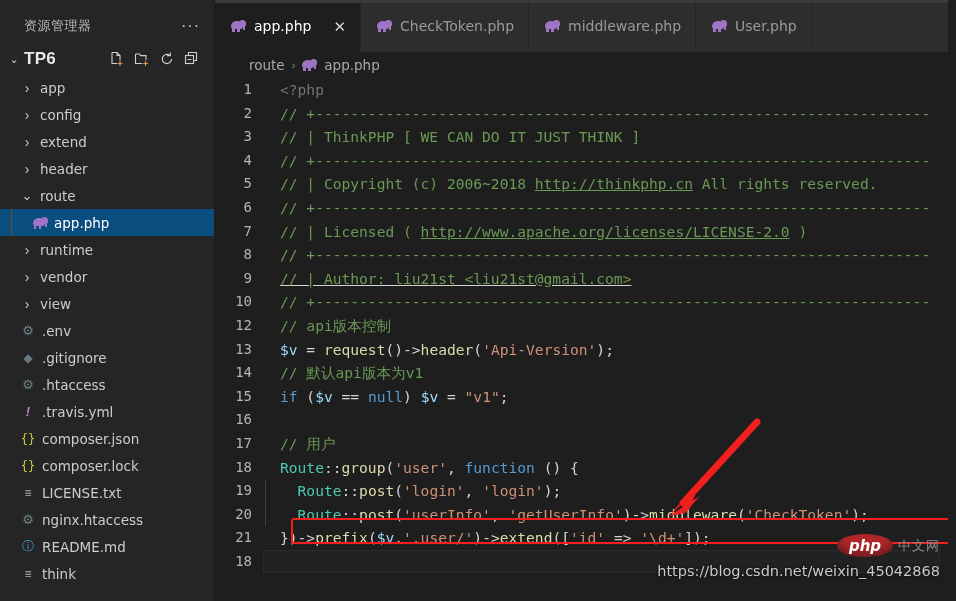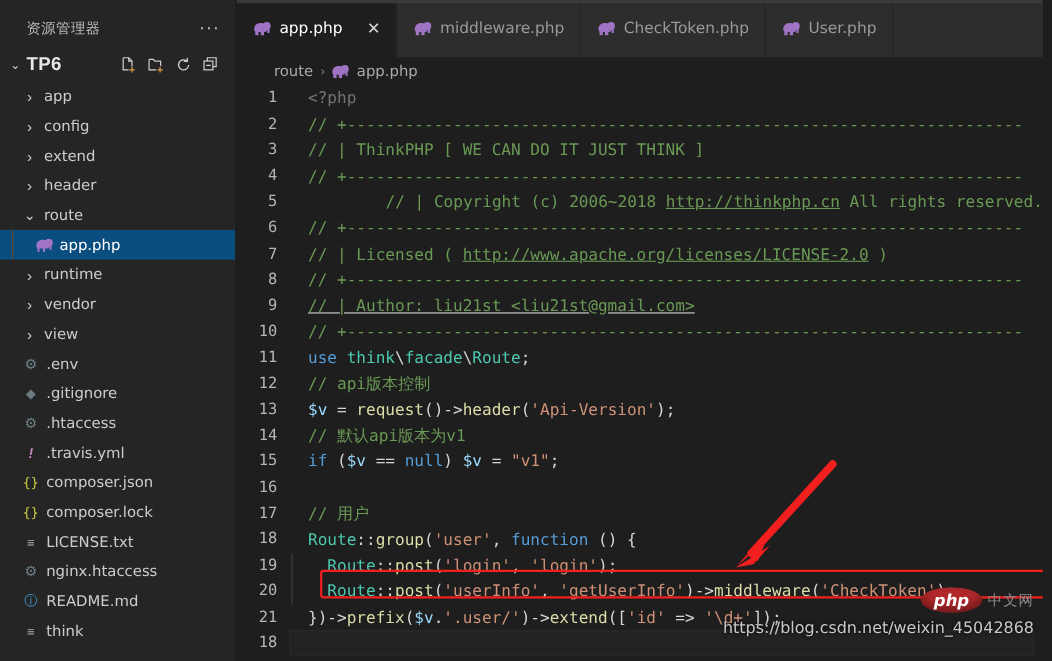--- a/index.html
+++ b/index.html
@@ -371,31 +371,31 @@
           <span class="tclose">✕</span>
         </div>
         <div class="tab">
           <span class="php-ele">
             <span class="body"></span>
             <span class="head"></span>
             <span class="trunk"></span>
             <span class="l1"></span>
             <span class="l2"></span>
           </span>
-          <span class="tlabel">middleware.php</span>
+          <span class="tlabel">CheckToken.php</span>
         </div>
         <div class="tab">
           <span class="php-ele">
             <span class="body"></span>
             <span class="head"></span>
             <span class="trunk"></span>
             <span class="l1"></span>
             <span class="l2"></span>
           </span>
-          <span class="tlabel">CheckToken.php</span>
+          <span class="tlabel">middleware.php</span>
         </div>
         <div class="tab">
           <span class="php-ele">
             <span class="body"></span>
             <span class="head"></span>
             <span class="trunk"></span>
             <span class="l1"></span>
             <span class="l2"></span>
           </span>
           <span class="tlabel">User.php</span>
@@ -415,27 +415,26 @@
       </span>
       <span class="bc-text">app.php</span>
     </div>
 
     <div class="editor">
       <div class="code-area" id="code">
           <div class="cline"><span class="lnum">1</span><span class="ltext" style="flex: 1 1 0%; position: relative;"><span><span class="c-tag">&lt;?php</span></span></span></div>
           <div class="cline"><span class="lnum">2</span><span class="ltext" style="flex: 1 1 0%; position: relative;"><span><span class="c-com">// +----------------------------------------------------------------------</span></span></span></div>
           <div class="cline"><span class="lnum">3</span><span class="ltext" style="flex: 1 1 0%; position: relative;"><span><span class="c-com">// | ThinkPHP [ WE CAN DO IT JUST THINK ]</span></span></span></div>
           <div class="cline"><span class="lnum">4</span><span class="ltext" style="flex: 1 1 0%; position: relative;"><span><span class="c-com">// +----------------------------------------------------------------------</span></span></span></div>
-          <div class="cline"><span class="lnum">5</span><span class="ltext" style="flex: 1 1 0%; position: relative; text-align: right;"><span><span class="c-com">// | Copyright (c) 2006~2018 </span><span class="c-url">http://thinkphp.cn</span><span class="c-com"> All rights reserved.</span></span></span></div>
+          <div class="cline"><span class="lnum">5</span><span class="ltext" style="flex: 1 1 0%; position: relative;"><span><span class="c-com">// | Copyright (c) 2006~2018 </span><span class="c-url">http://thinkphp.cn</span><span class="c-com"> All rights reserved.</span></span></span></div>
           <div class="cline"><span class="lnum">6</span><span class="ltext" style="flex: 1 1 0%; position: relative;"><span><span class="c-com">// +----------------------------------------------------------------------</span></span></span></div>
           <div class="cline"><span class="lnum">7</span><span class="ltext" style="flex: 1 1 0%; position: relative;"><span><span class="c-com">// | Licensed ( </span><span class="c-url">http://www.apache.org/licenses/LICENSE-2.0</span><span class="c-com"> )</span></span></span></div>
           <div class="cline"><span class="lnum">8</span><span class="ltext" style="flex: 1 1 0%; position: relative;"><span><span class="c-com">// +----------------------------------------------------------------------</span></span></span></div>
           <div class="cline"><span class="lnum">9</span><span class="ltext" style="flex: 1 1 0%; position: relative; text-decoration: underline;"><span><span class="c-com">// | Author: liu21st &lt;liu21st@gmail.com&gt;</span></span></span></div>
           <div class="cline"><span class="lnum">10</span><span class="ltext" style="flex: 1 1 0%; position: relative;"><span><span class="c-com">// +----------------------------------------------------------------------</span></span></span></div>
-          <div class="cline"><span class="lnum">11</span><span class="ltext" style="flex: 1 1 0%; position: relative;"><span><span class="c-kw2">use</span> <span class="c-cls">think</span>\<span class="c-cls">facade</span>\<span class="c-cls">Route</span>;</span></span></div>
           <div class="cline"><span class="lnum">12</span><span class="ltext" style="flex: 1 1 0%; position: relative;"><span><span class="c-com">// api版本控制</span></span></span></div>
           <div class="cline"><span class="lnum">13</span><span class="ltext" style="flex: 1 1 0%; position: relative;"><span><span class="c-var">$v</span> = <span class="c-fn">request</span>()-&gt;<span class="c-fn">header</span>(<span class="c-str">'Api-Version'</span>);</span></span></div>
           <div class="cline"><span class="lnum">14</span><span class="ltext" style="flex: 1 1 0%; position: relative;"><span><span class="c-com">// 默认api版本为v1</span></span></span></div>
           <div class="cline"><span class="lnum">15</span><span class="ltext" style="flex: 1 1 0%; position: relative;"><span><span class="c-kw2">if</span> (<span class="c-var">$v</span> == <span class="c-kw2">null</span>) <span class="c-var">$v</span> = <span class="c-str">"v1"</span>;</span></span></div>
           <div class="cline"><span class="lnum">16</span><span class="ltext" style="flex: 1 1 0%; position: relative;"><span></span></span></div>
           <div class="cline"><span class="lnum">17</span><span class="ltext" style="flex: 1 1 0%; position: relative;"><span><span class="c-com">// 用户</span></span></span></div>
           <div class="cline"><span class="lnum">18</span><span class="ltext" style="flex: 1 1 0%; position: relative;"><span><span class="c-cls">Route</span>::<span class="c-fn">group</span>(<span class="c-str">'user'</span>, <span class="c-kw2">function</span> () {</span></span></div>
           <div class="cline"><span class="lnum">19</span><span class="ltext" style="flex: 1 1 0%; position: relative;"><span class="indent-guide"></span><span>  <span class="c-cls">Route</span>::<span class="c-fn">post</span>(<span class="c-str">'login'</span>, <span class="c-str">'login'</span>);</span></span></div>
           <div class="cline"><span class="lnum">20</span><span class="ltext" style="flex: 1 1 0%; position: relative;"><span class="indent-guide"></span><span>  <span class="c-cls">Route</span>::<span class="c-fn">post</span>(<span class="c-str">'userInfo'</span>, <span class="c-str">'getUserInfo'</span>)-&gt;<span class="c-fn">middleware</span>(<span class="c-str">'CheckToken'</span>);</span></span></div>
           <div class="cline"><span class="lnum">21</span><span class="ltext" style="flex: 1 1 0%; position: relative;"><span>})-&gt;<span class="c-fn">prefix</span>(<span class="c-var">$v</span>.<span class="c-str">'.user/'</span>)-&gt;<span class="c-fn">extend</span>([<span class="c-str">'id'</span> =&gt; <span class="c-str">'\d+'</span>]);</span></span></div>

